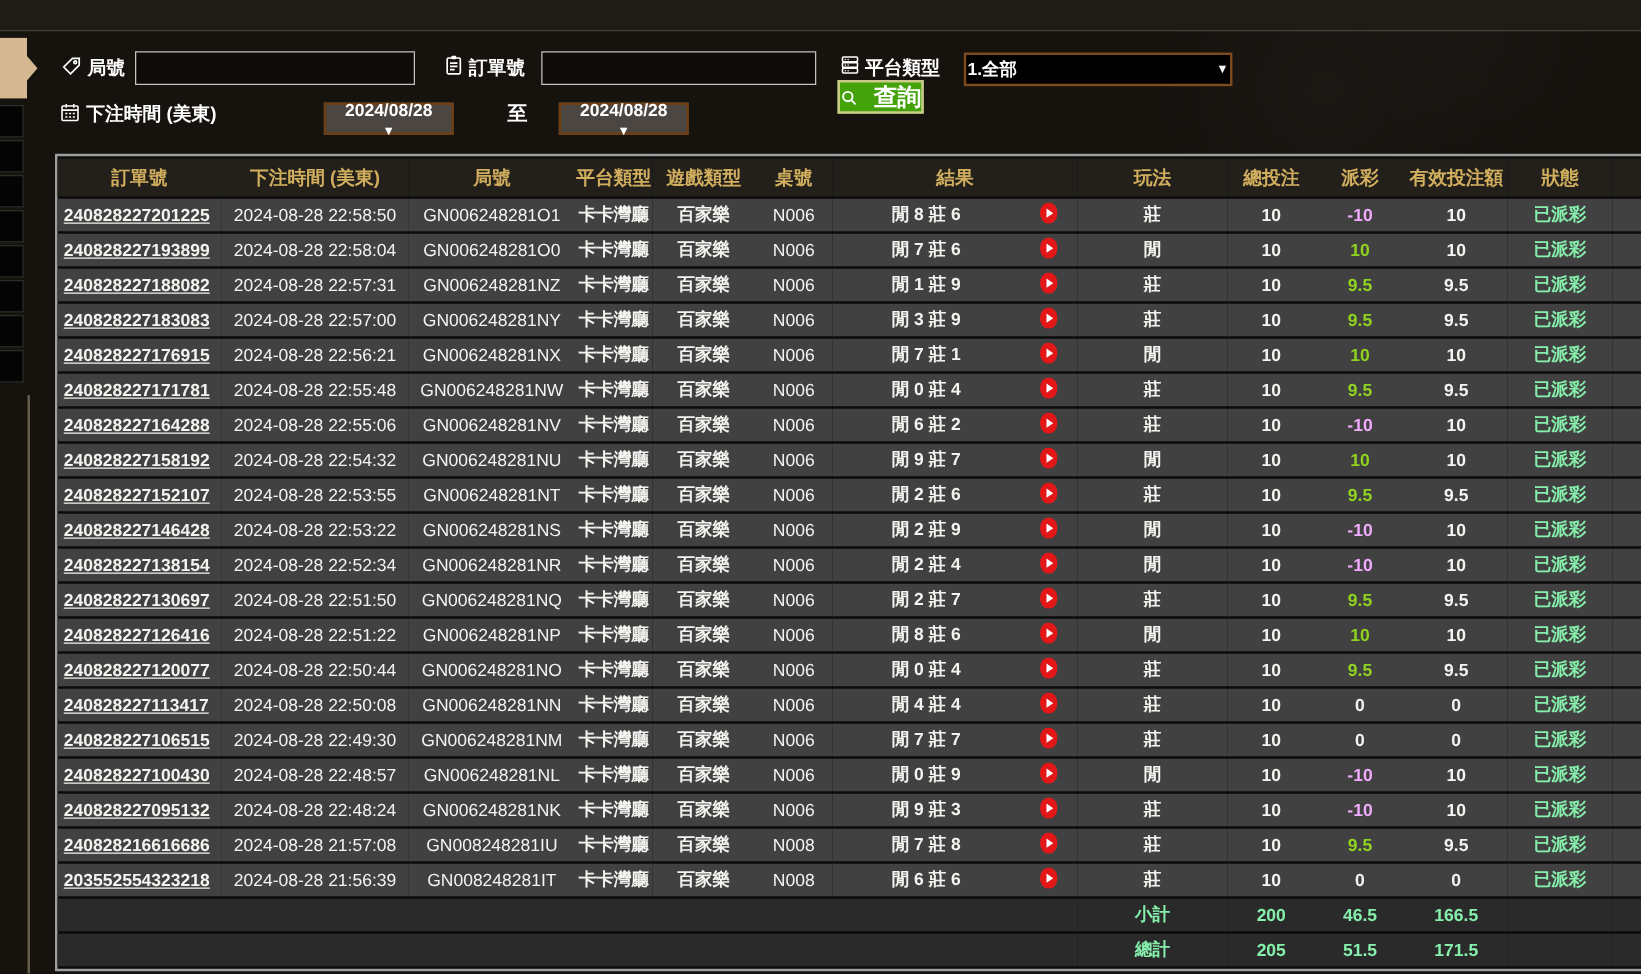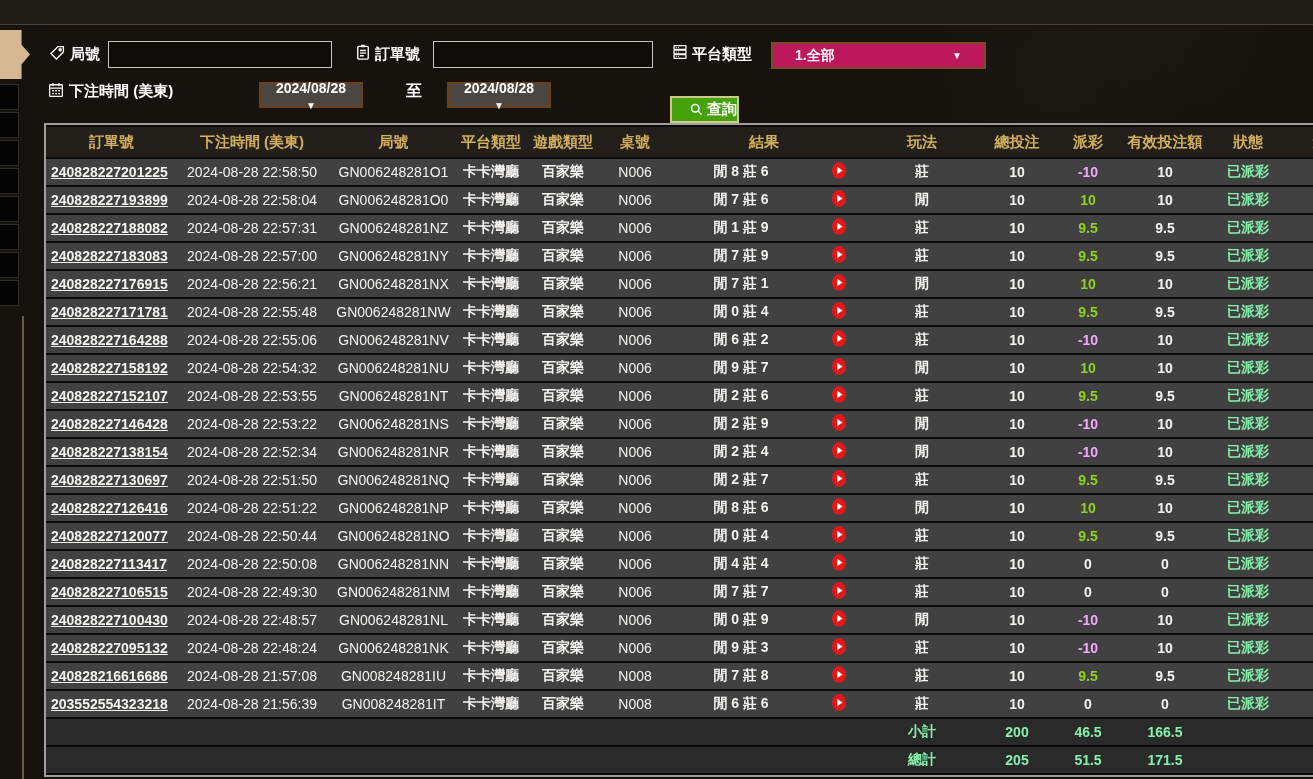--- a/index.html
+++ b/index.html
@@ -24,31 +24,31 @@
   .rail-item { width:19px; height:26px; background:#040404;
                border:1px solid #2e2c29; border-left:none; margin-bottom:2px; }
   .rail-line { position:absolute; left:22px; top:316px; width:2px; height:463px;
                background:#776f5a; opacity:.8; }
   
   .flabel { position:absolute; font-size:15px; font-weight:bold; color:#ffffff; white-space:nowrap; }
   .ficon  { position:absolute; width:18px; height:18px; }
   .ficon svg { width:100%; height:100%; }
   .tinput { position:absolute; height:27px; background:#0e0c09;
             border:1px solid #c6c3bd; color:#fff; font-size:14px; padding:0 6px; outline:none; }
-  .dropdown { position:absolute; height:27px; background:#be185d; border:2px solid #7e4b1e;
+  .dropdown { position:absolute; height:27px; background:#000000; border:2px solid #7e4b1e;
               color:#fff; font-size:14px; font-weight:bold; display:flex; align-items:center;
-              padding:0 22px; cursor:pointer; }
+              padding:0 1px; cursor:pointer; }
   .dropdown .caret { margin-left:auto; font-size:10px; color:#f5f5f5; }
   .dateselect { position:absolute; height:26px; background:#4b4642; border:2px solid #6e3e14;
                 color:#fff; font-size:14px; font-weight:bold; display:flex; align-items:center;
                 justify-content:center; gap:4px; cursor:pointer;flex-direction:column; }
   .dateselect .caret { font-size:10px; }
-  .btn-search { position:absolute; left:670px; top:96px; width:69px; height:27px;
-                background:#44a30a; border:2px solid #cdc98c; color:#fff; font-size:15px;
-                font-weight:bold; display:flex; align-items:center; justify-content:flex-end;
+  .btn-search { position:absolute; left:670px; top:64px; width:69px; height:27px;
+                background:#44a30a; border:2px solid #cdc98c; color:#fff; font-size:19px;
+                font-weight:bold; display:flex; align-items:center; justify-content:space-between;
                 gap:3px; cursor:pointer; }
   .btn-search svg { width:15px; height:15px; }
   
   .records { position:absolute; left:44px; top:123px; width:1304px;
              table-layout:fixed; border-collapse:separate; border-spacing:0 2px;
              background:#0b0b0b; border:2px solid #9e9e9e; }
   .records th { height:30px; background:#23201b; color:#d2af5e; font-size:15px;
                 font-weight:bold; text-align:center; white-space:nowrap; overflow:hidden; }
   .records td { height:26px; background:#414141; color:#f5f3f0; font-size:14px;
                 text-align:center; white-space:nowrap; overflow:hidden; }
@@ -254,21 +254,21 @@
     <td></td>
   </tr>
 
   <tr>
     <td class="c-order">240828227183083</td>
     <td>2024-08-28 22:57:00</td>
     <td>GN006248281NY</td>
     <td class="zh">卡卡灣廳</td>
     <td class="zh">百家樂</td>
     <td>N006</td>
-    <td class="zh">閒 7 莊 9</td>
+    <td class="zh">閒 3 莊 9</td>
     <td>
       <span class="play">
         <svg width="14" height="17" viewBox="0 0 14 17">
           <ellipse cx="7" cy="8.5" rx="7" ry="8.5" fill="#e31717"></ellipse>
           <path d="M5.2 4.8 L10.6 8.5 L5.2 12.2 Z" fill="#ffffff"></path>
         </svg>
       </span>
     </td>
     <td class="zh">莊</td>
     <td class="num">10</td>

